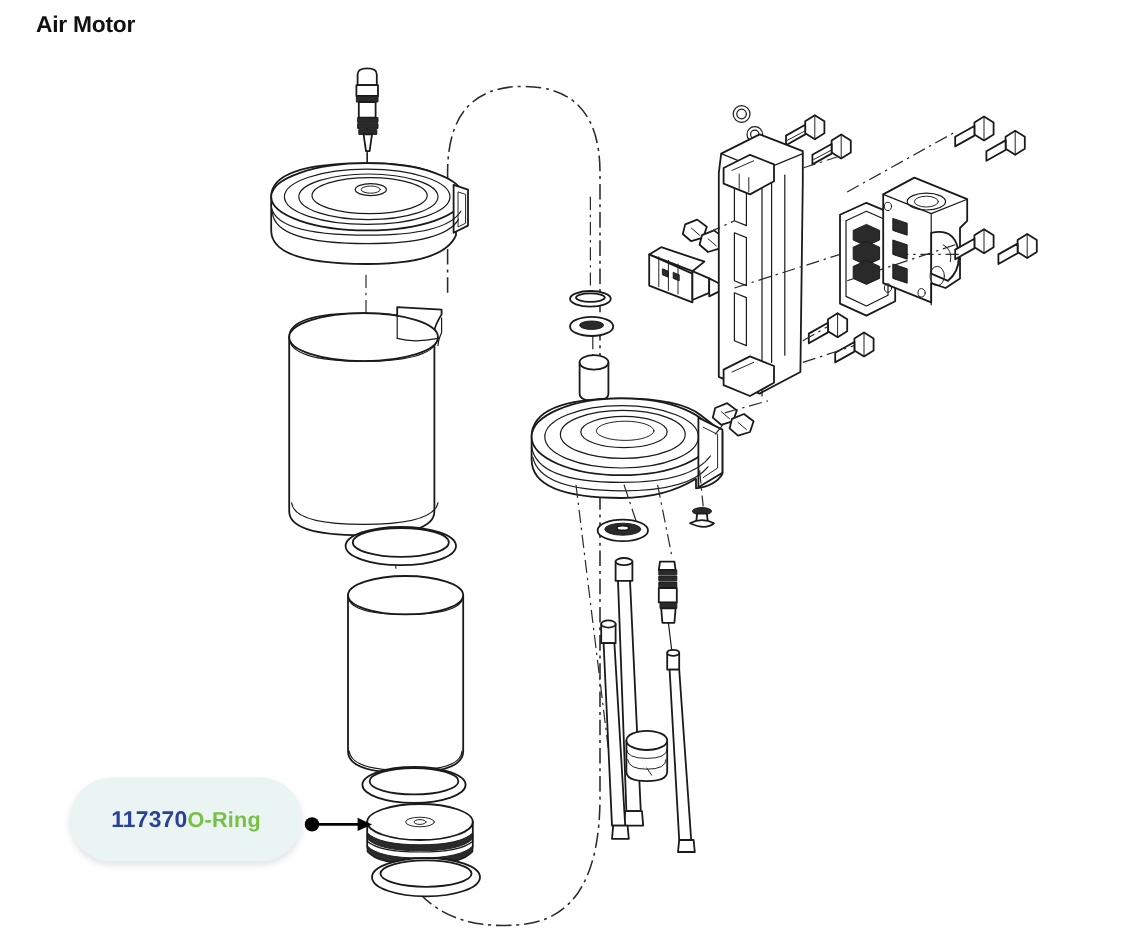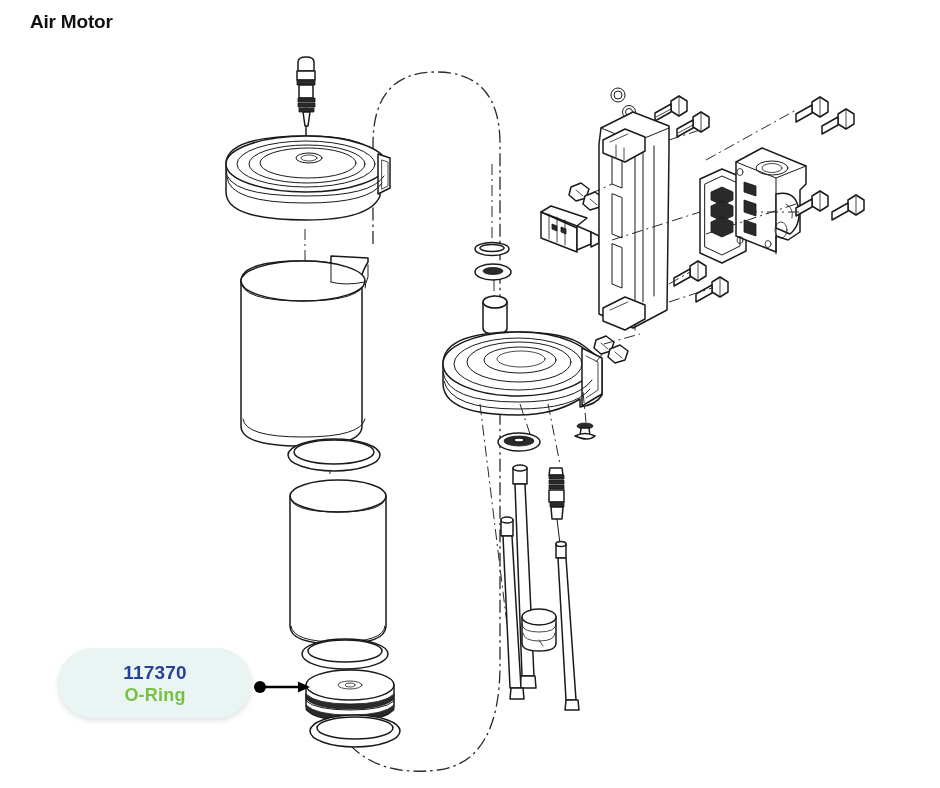--- a/index.html
+++ b/index.html
@@ -52,21 +52,21 @@
   .callout {
     position: absolute;
     left: 58px;
     top: 648px;
     width: 194px;
     height: 70px;
     border-radius: 35px;
     background: #eaf4f3;
     box-shadow: 0 3px 5px rgba(120, 130, 135, 0.22);
     display: flex;
-    flex-direction: column;
+    flex-direction: row;
     align-items: center;
     justify-content: center;
     box-sizing: border-box;
   }
   .callout-partno {
     font-size: 19px;
     font-weight: bold;
     color: #27419b;
     line-height: 23px;
     letter-spacing: 0.2px;

